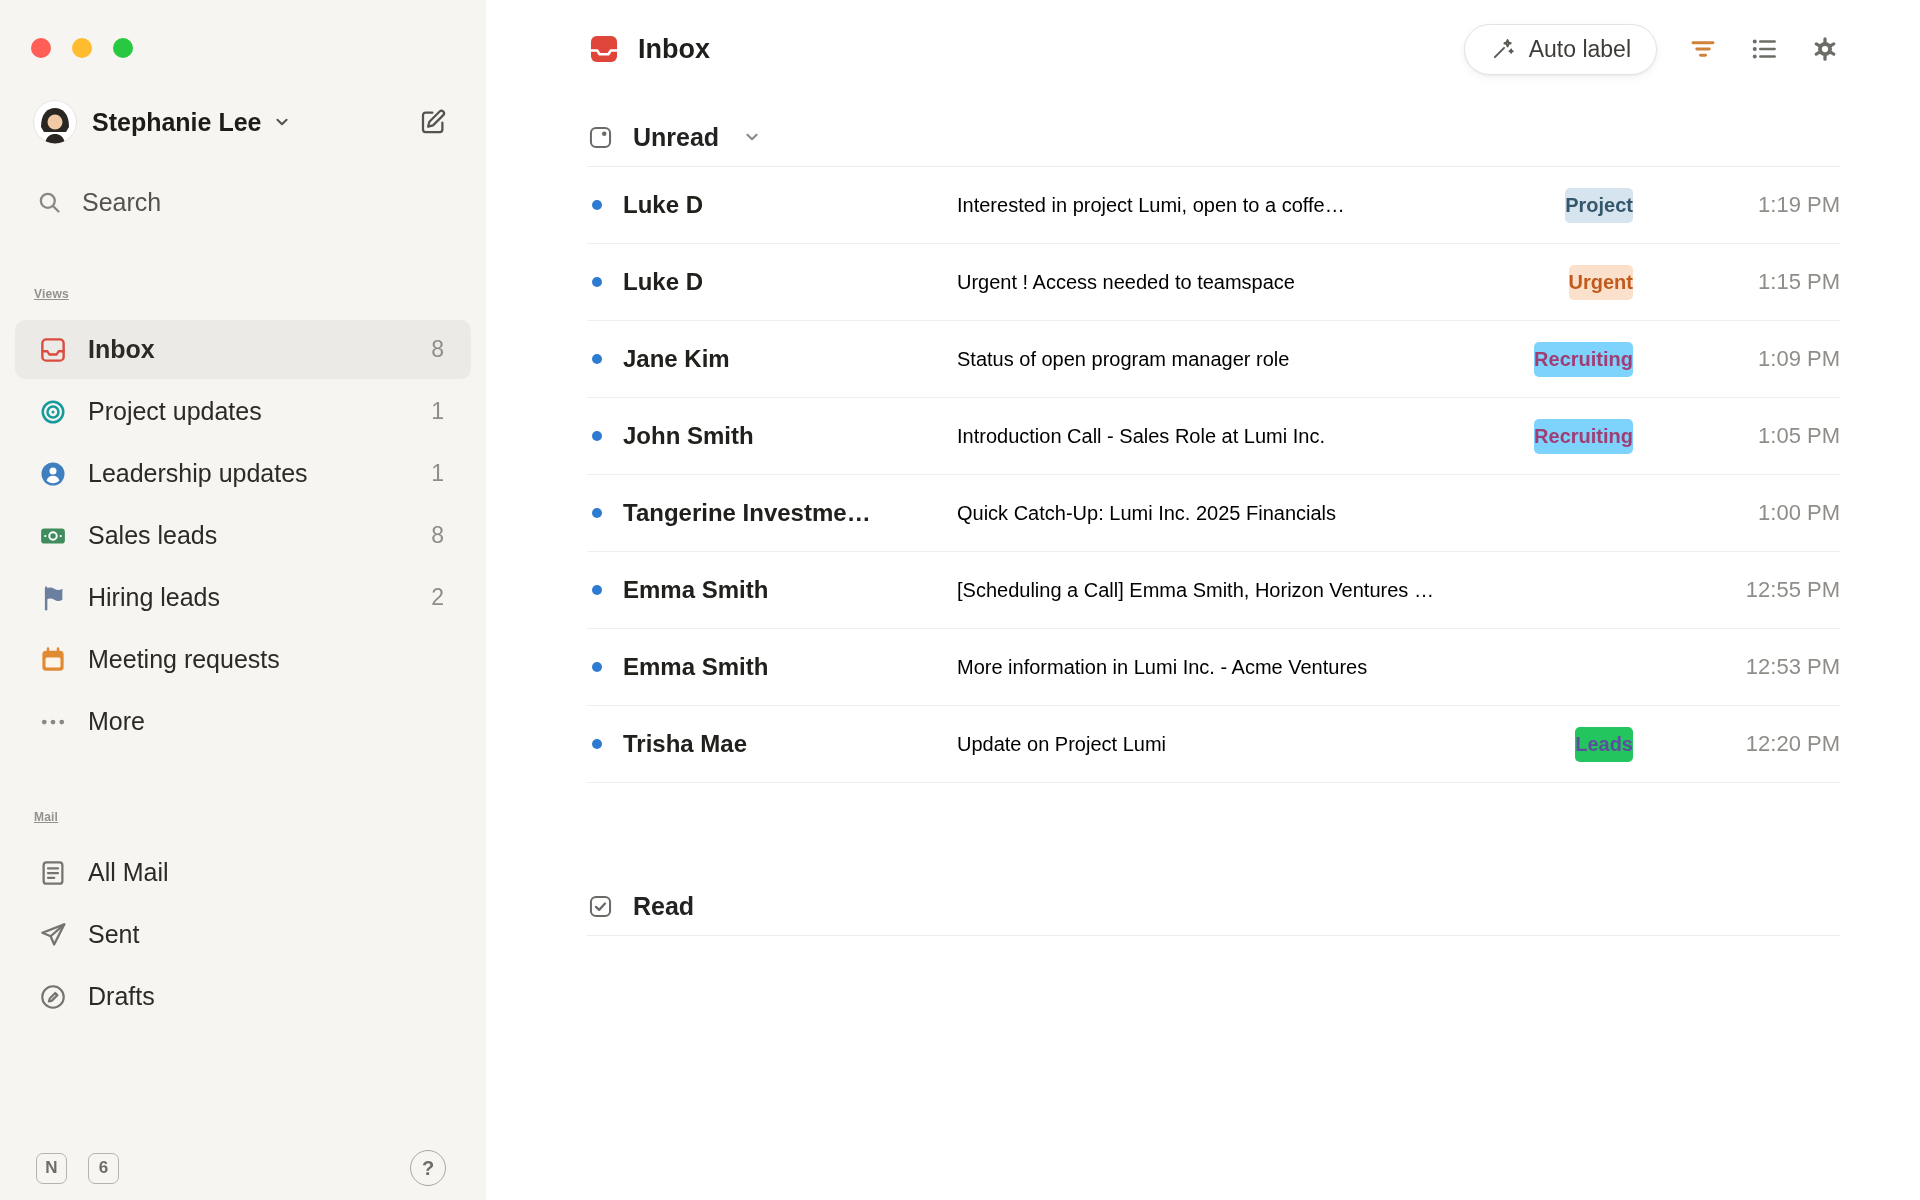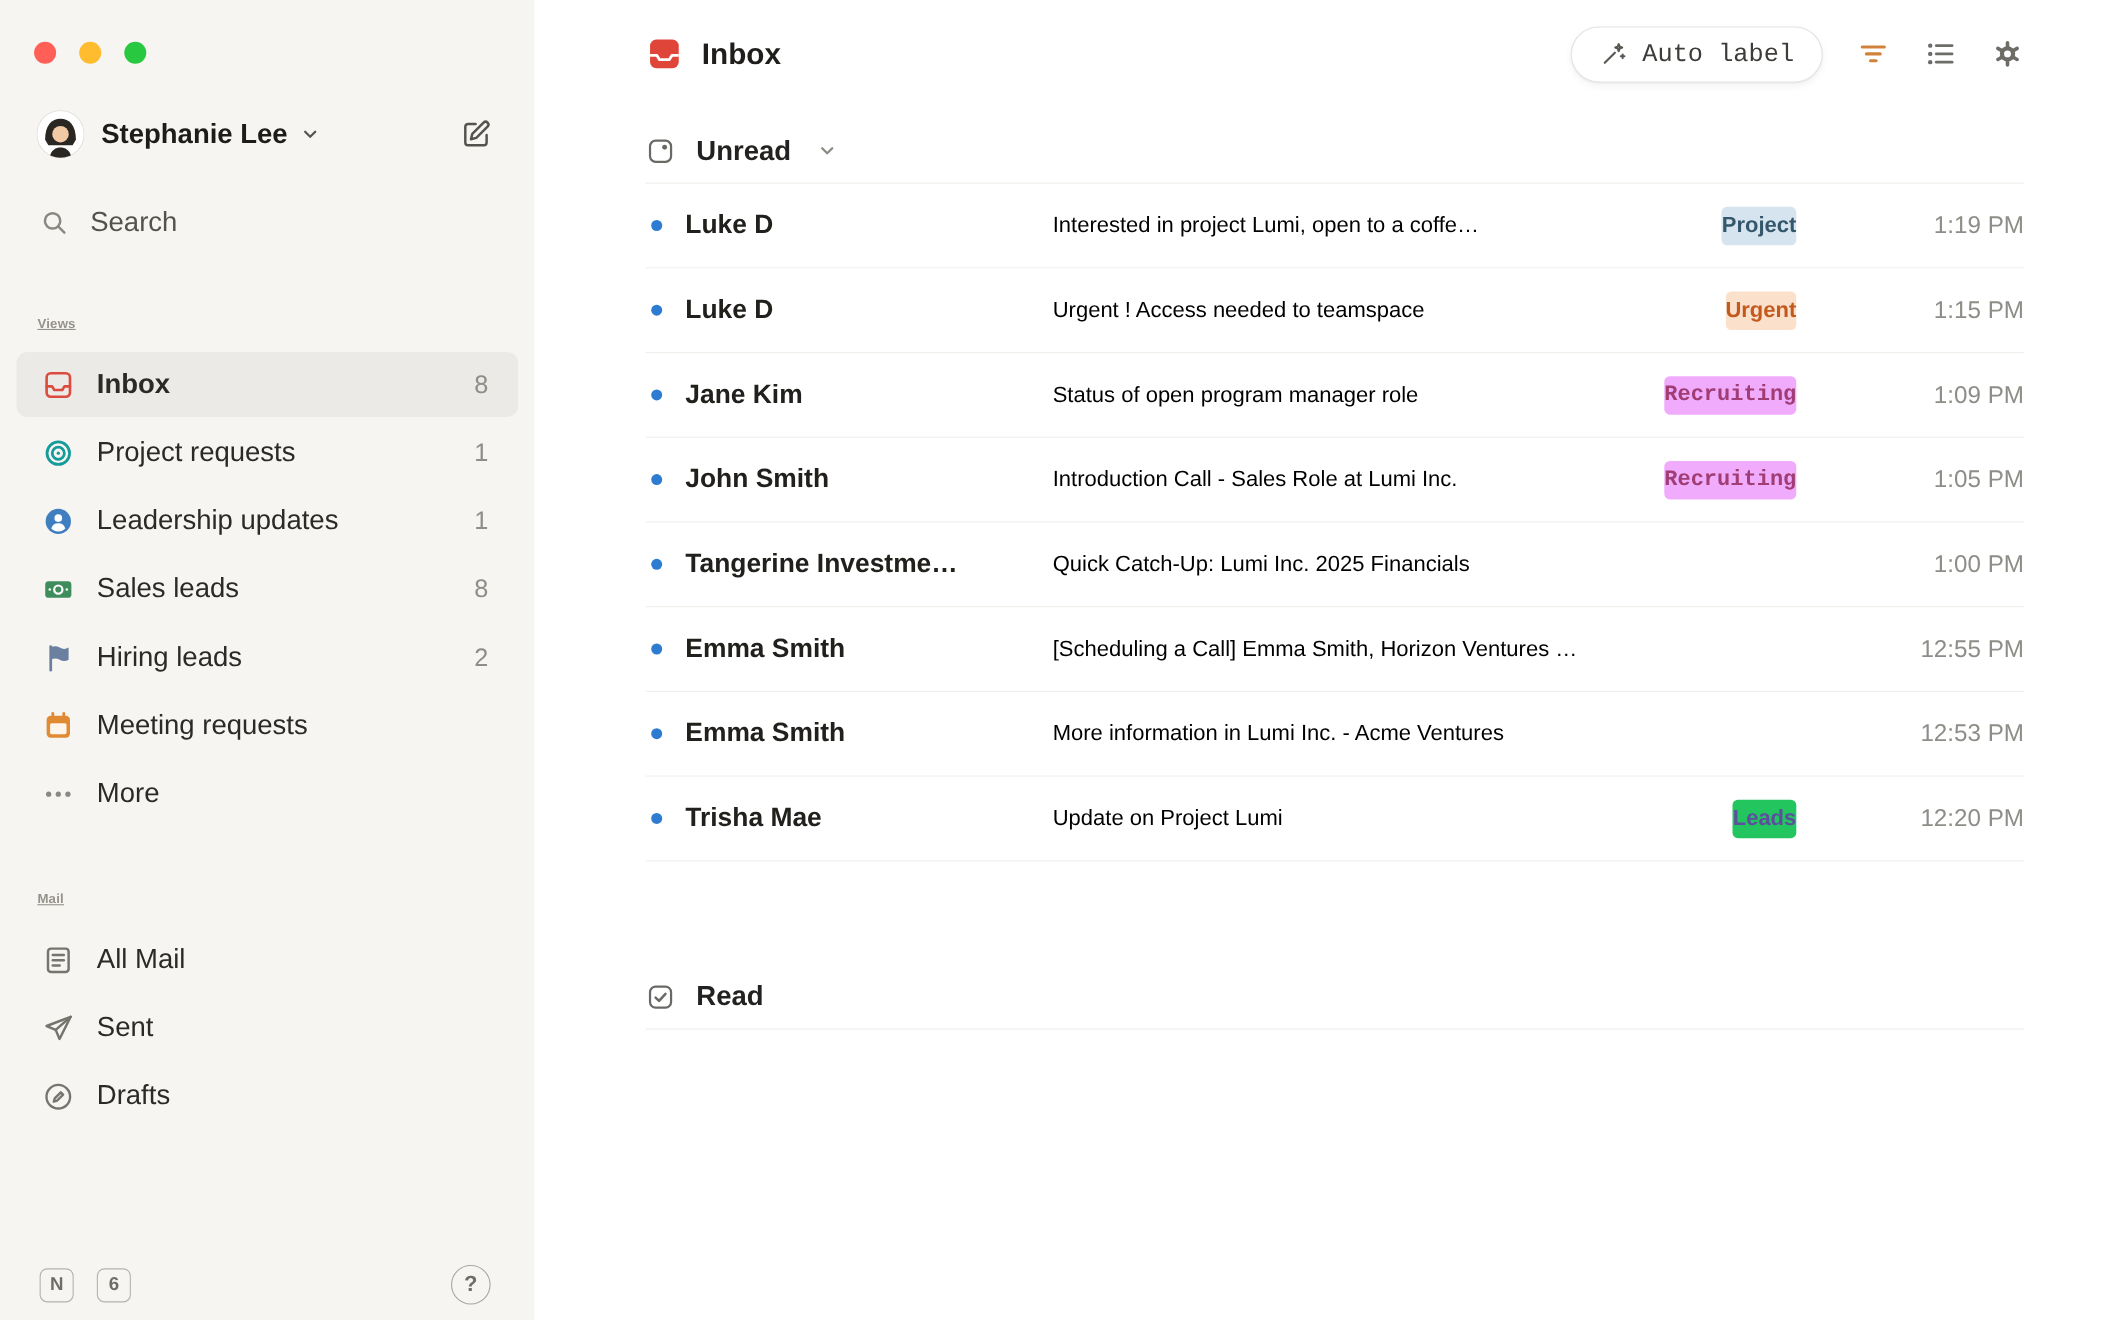--- a/index.html
+++ b/index.html
@@ -62,21 +62,21 @@
   .group-header.read { margin-top:108px; }
   .group-chev { display:flex; margin-left:3px; cursor:pointer; }
 
   .email-row { display:flex; align-items:center; height:77px; border-bottom:1px solid #F1EFEB; cursor:pointer; }
   .dot { width:10px; height:10px; border-radius:50%; background:#2E7CD1; margin:0 21px 0 5px; flex:none; }
   .sender { width:334px; flex:none; font-size:24px; font-weight:700; color:#21201C; white-space:nowrap; overflow:hidden; text-overflow:ellipsis; padding-right:16px; }
   .subject { flex:1; font-size:20px; font-weight:500; color:#000000; white-space:nowrap; overflow:hidden; text-overflow:ellipsis; padding-right:28px; }
   .badge { flex:none; font-size:20px; font-weight:600; padding:6px 0; border-radius:5px; margin-right:57px; white-space:nowrap; }
   .badge.project    { background:#D5E4EE; color:#35576B; }
   .badge.urgent     { background:#FBE0CC; color:#C25A1E; }
-  .badge.recruiting { background:#f0abfc; color:#A03D74;font-family:Liberation Mono, monospace; }
+  .badge.recruiting { background:#7dd3fc; color:#A03D74; }
   .badge.leads      { background:#22c55e; color:#5D4E9E; }
   .time { flex:none; width:150px; text-align:right; font-size:22px; color:#8F8D88; }
 
   svg { display:block; }
 </style>
 </head>
 <body>
 
 <aside class="sidebar">
 
@@ -140,21 +140,21 @@
     </div>
 
     <div class="nav-item">
       <span class="icn">
         <svg viewBox="0 0 24 24" width="30" height="30" fill="none" stroke="#169B9B" stroke-width="2">
           <circle cx="12" cy="12" r="8.2"></circle>
             <circle cx="12" cy="12" r="4.4"></circle>
             <circle cx="12" cy="12" r="1.2" fill="#169B9B" stroke="none"></circle>
         </svg>
       </span>
-      <span>Project requests</span>
+      <span>Project updates</span>
       <span class="count">1</span>
     </div>
 
     <div class="nav-item">
       <span class="icn">
         <svg viewBox="0 0 24 24" width="30" height="30">
           <circle cx="12" cy="12" r="9.2" fill="#3F7FBF"></circle>
           <circle cx="12" cy="9.6" r="2.8" fill="#fff"></circle>
           <path d="M6.9 17.2a5.3 5.3 0 0 1 10.2 0c-1.4 1.4-3.2 2.2-5.1 2.2s-3.7-.8-5.1-2.2z" fill="#fff"></path>
         </svg>
@@ -258,21 +258,21 @@
   <div class="main-header">
     <span class="title-icn">
       <svg viewBox="0 0 24 24" width="34" height="34">
         <rect x="2.8" y="2.8" width="18.4" height="18.4" rx="4" fill="#E0453A"></rect>
         <path d="M2.8 13h4.4l1.7 2.7h6.2l1.7-2.7h4.4" fill="none" stroke="#fff" stroke-width="1.8" stroke-linejoin="round"></path>
       </svg>
     </span>
     <span class="page-title">Inbox</span>
 
     <div class="controls">
-      <button class="auto-label" style="font-family:Liberation Mono, monospace;justify-content:space-between;">
+      <button class="auto-label" style="font-family:Liberation Sans, sans-serif;justify-content:space-between;">
         <span>
           <svg viewBox="0 0 24 24" width="26" height="26" fill="none" stroke="#5A5853" stroke-width="1.8" stroke-linecap="round" stroke-linejoin="round">
             <path d="M4.5 19.5 13 11"></path>
             <path d="M16.2 3.8l.8 2.1 2.1.8-2.1.8-.8 2.1-.8-2.1-2.1-.8 2.1-.8z"></path>
             <path d="M19.5 12.5v3M18 14h3"></path>
           </svg>
         </span>
         <span>Auto label</span>
       </button>
 

